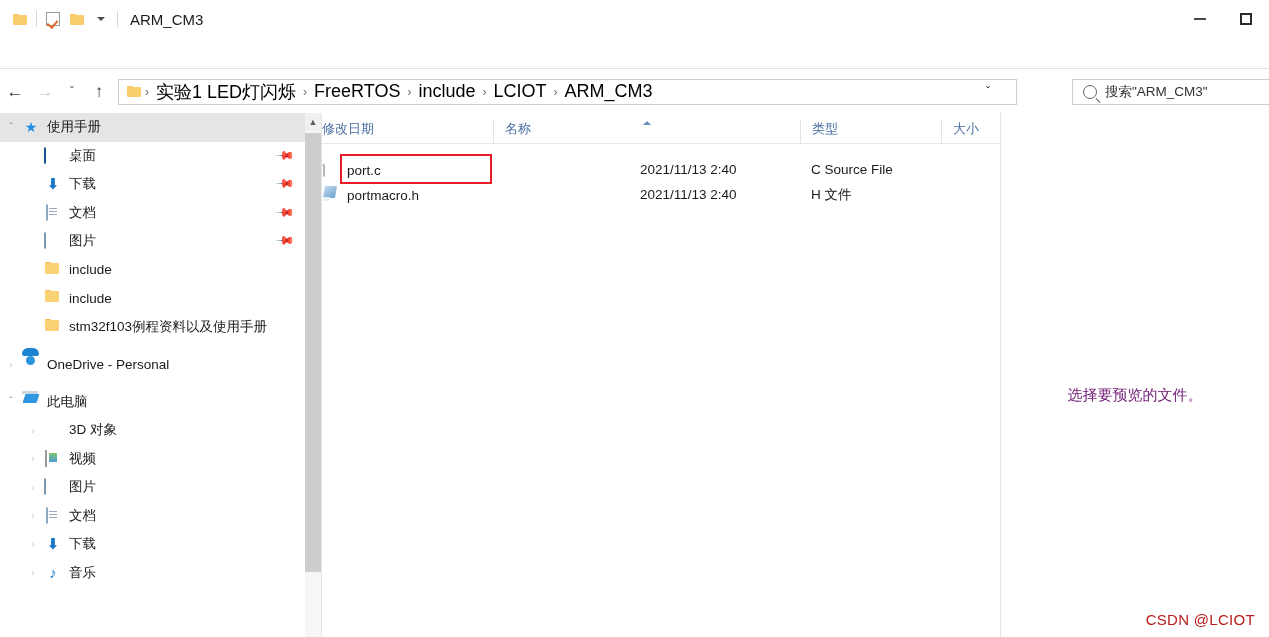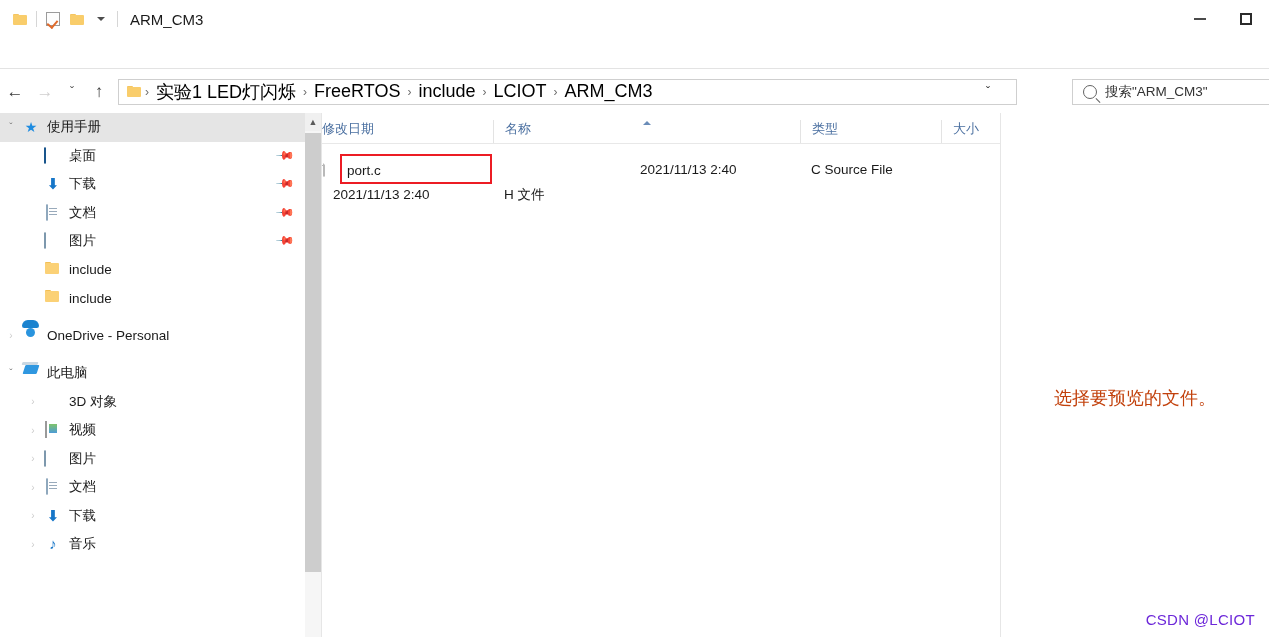--- a/index.html
+++ b/index.html
@@ -608,29 +608,29 @@
     position: absolute;
     left: 1001px; top: 0;
     width: 268px; height: 524px;
     background: #ffffff;
   }
   #preview-msg {
     position: absolute;
     left: 0; top: 273px;
     width: 268px;
     text-align: center;
-    font-size: 18px;
-    color: #c2410c;
+    font-size: 15px;
+    color: #701a75;
   }
   #watermark {
     position: absolute;
     right: 14px;
     bottom: 9px;
     font-size: 15px;
-    color: #6d28d9;
+    color: #b91c1c;
     letter-spacing: 0.3px;
     white-space: nowrap;
   }
 </style>
 </head>
 <body>
 
 <div id="window">
 
   <div id="titlebar">
@@ -739,20 +739,25 @@
         <span class="nav-ico"><span class="ic-folder"></span></span>
         <span>include</span>
       </div>
 
       <div class="nav-row indent2">
         <span class="chev none">›</span>
         <span class="nav-ico"><span class="ic-folder"></span></span>
         <span>include</span>
       </div>
 
+      <div class="nav-row indent2">
+        <span class="chev none">›</span>
+        <span class="nav-ico"><span class="ic-folder"></span></span>
+        <span>stm32f103例程资料以及使用手册</span>
+      </div>
 
 
       <div class="nav-row indent1" style="margin-top:9px">
         <span class="chev light">›</span>
         <span class="nav-ico"><span class="ic-cloud"></span></span>
         <span>OneDrive - Personal</span>
       </div>
 
       <div class="nav-row indent1" style="margin-top:9px">
         <span class="chev">ˇ</span>
@@ -831,20 +836,24 @@
         <div class="fcell fcell-name">
           <span class="file-ico"><span class="ic-csrc"></span></span>
           <span>port.c</span>
         </div>
         <div class="fcell fcell-date">2021/11/13 2:40</div>
         <div class="fcell fcell-type">C Source File</div>
         <div class="fcell fcell-size"></div>
       </div>
 
       <div class="frow" style="top:69px">
+        <div class="fcell fcell-name">
+          <span class="file-ico"><span class="ic-hfile"></span></span>
+          <span>portmacro.h</span>
+        </div>
         <div class="fcell fcell-date">2021/11/13 2:40</div>
         <div class="fcell fcell-type">H 文件</div>
         <div class="fcell fcell-size"></div>
       </div>
 
       <div id="redbox"></div>
     </div>
 
     <div id="preview-divider"></div>
 

